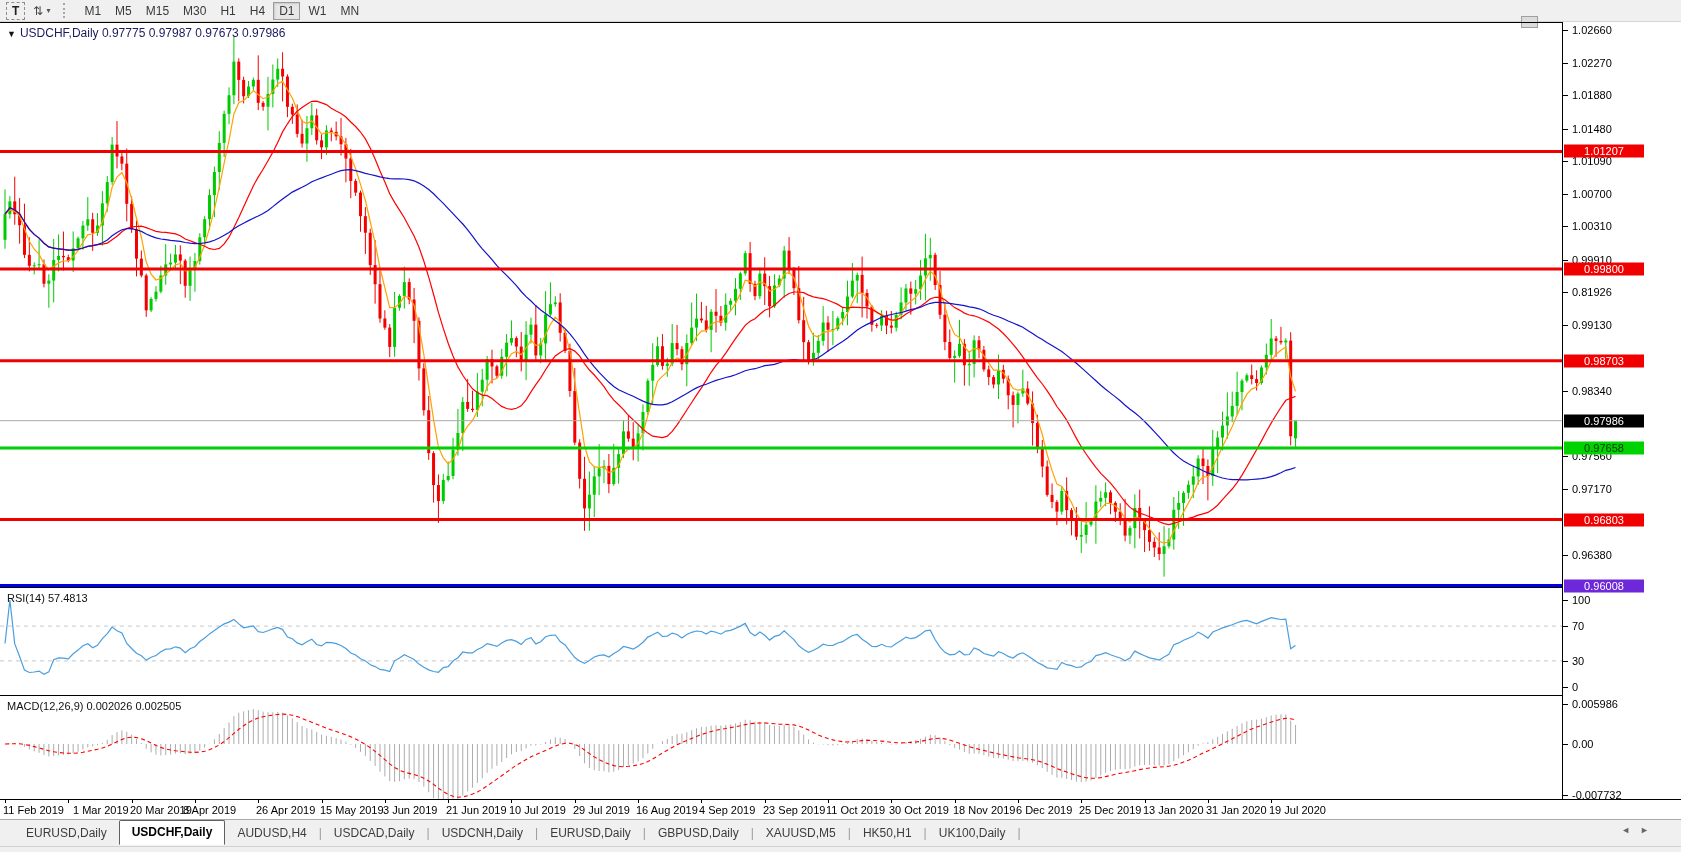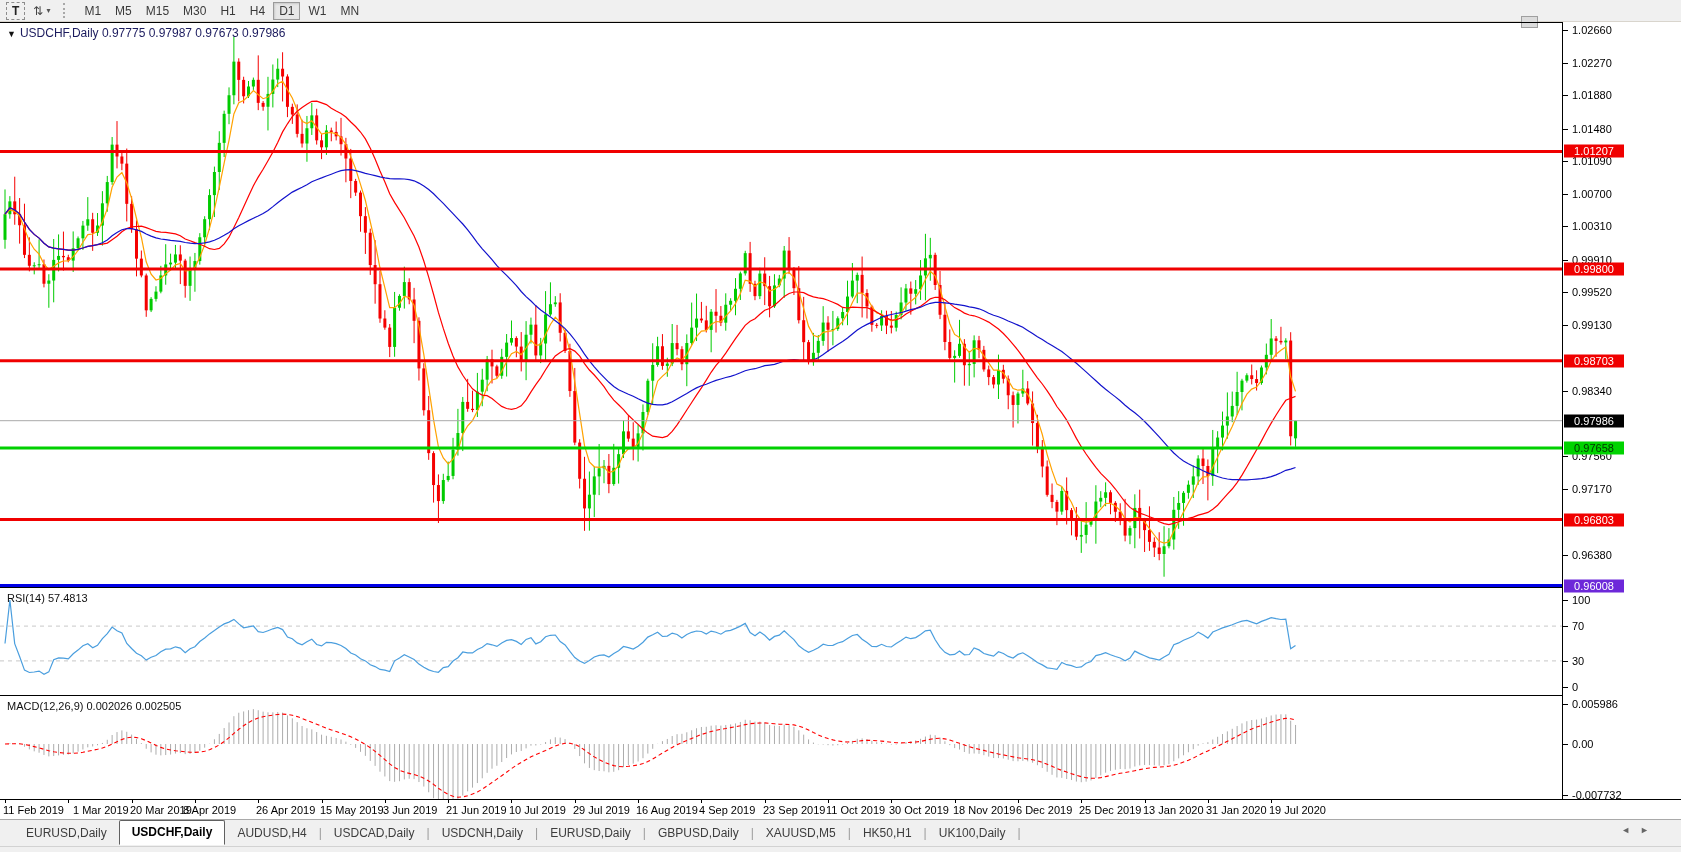--- a/index.html
+++ b/index.html
@@ -20,21 +20,21 @@
   
   svg{position:absolute;left:0;display:block;}
   .chart-title{position:absolute;left:7px;top:26px;font-size:12px;color:#1b1b5e;white-space:nowrap;}
   .chart-title .mark{font-size:9px;color:#111;margin-right:4px;}
   .ind-label{position:absolute;left:7px;font-size:11px;color:#101010;white-space:nowrap;text-align:right;}
   
   #price-axis{position:absolute;left:1562px;top:22px;width:119px;height:777px;background:#fff;
     border-left:1px solid #000;box-sizing:border-box;}
   .ptick{position:absolute;left:0;width:5px;height:1px;background:#000;}
   .plabel{position:absolute;left:9px;font-size:11px;color:#000;transform:translateY(-50%);white-space:nowrap;}
-  .ptag{position:absolute;left:1px;width:60px;height:13px;line-height:13px;font-size:11px;
+  .ptag{position:absolute;left:1px;width:80px;height:13px;line-height:13px;font-size:11px;
     text-align:center;transform:translateY(-50%);}
   .ptag.red{background:#f00000;color:#fff;}
   .ptag.green{background:#00d300;color:#003300;}
   .ptag.black{background:#000;color:#fff;}
   .ptag.blue{background:#6d28d9;color:#fff;}
   
   #date-axis{position:absolute;left:0;top:800px;width:1681px;height:19px;background:#fff;}
   .dtick{position:absolute;top:0;width:1px;height:3px;background:#000;}
   .dlabel{position:absolute;top:4px;font-size:11px;color:#000;white-space:nowrap;}
   
@@ -917,21 +917,21 @@
       <div class="plabel" style="top:107px">1.01480</div>
       <div class="ptick" style="top:139px"></div>
       <div class="plabel" style="top:139px">1.01090</div>
       <div class="ptick" style="top:172px"></div>
       <div class="plabel" style="top:172px">1.00700</div>
       <div class="ptick" style="top:204px"></div>
       <div class="plabel" style="top:204px">1.00310</div>
       <div class="ptick" style="top:238px"></div>
       <div class="plabel" style="top:238px">0.99910</div>
       <div class="ptick" style="top:270px"></div>
-      <div class="plabel" style="top:270px">0.99520</div>
+      <div class="plabel" style="top:270px">0.81926</div>
       <div class="ptick" style="top:303px"></div>
       <div class="plabel" style="top:303px">0.99130</div>
       <div class="ptick" style="top:369px"></div>
       <div class="plabel" style="top:369px">0.98340</div>
       <div class="ptick" style="top:434px"></div>
       <div class="plabel" style="top:434px">0.97560</div>
       <div class="ptick" style="top:467px"></div>
       <div class="plabel" style="top:467px">0.97170</div>
       <div class="ptick" style="top:533px"></div>
       <div class="plabel" style="top:533px">0.96380</div>

